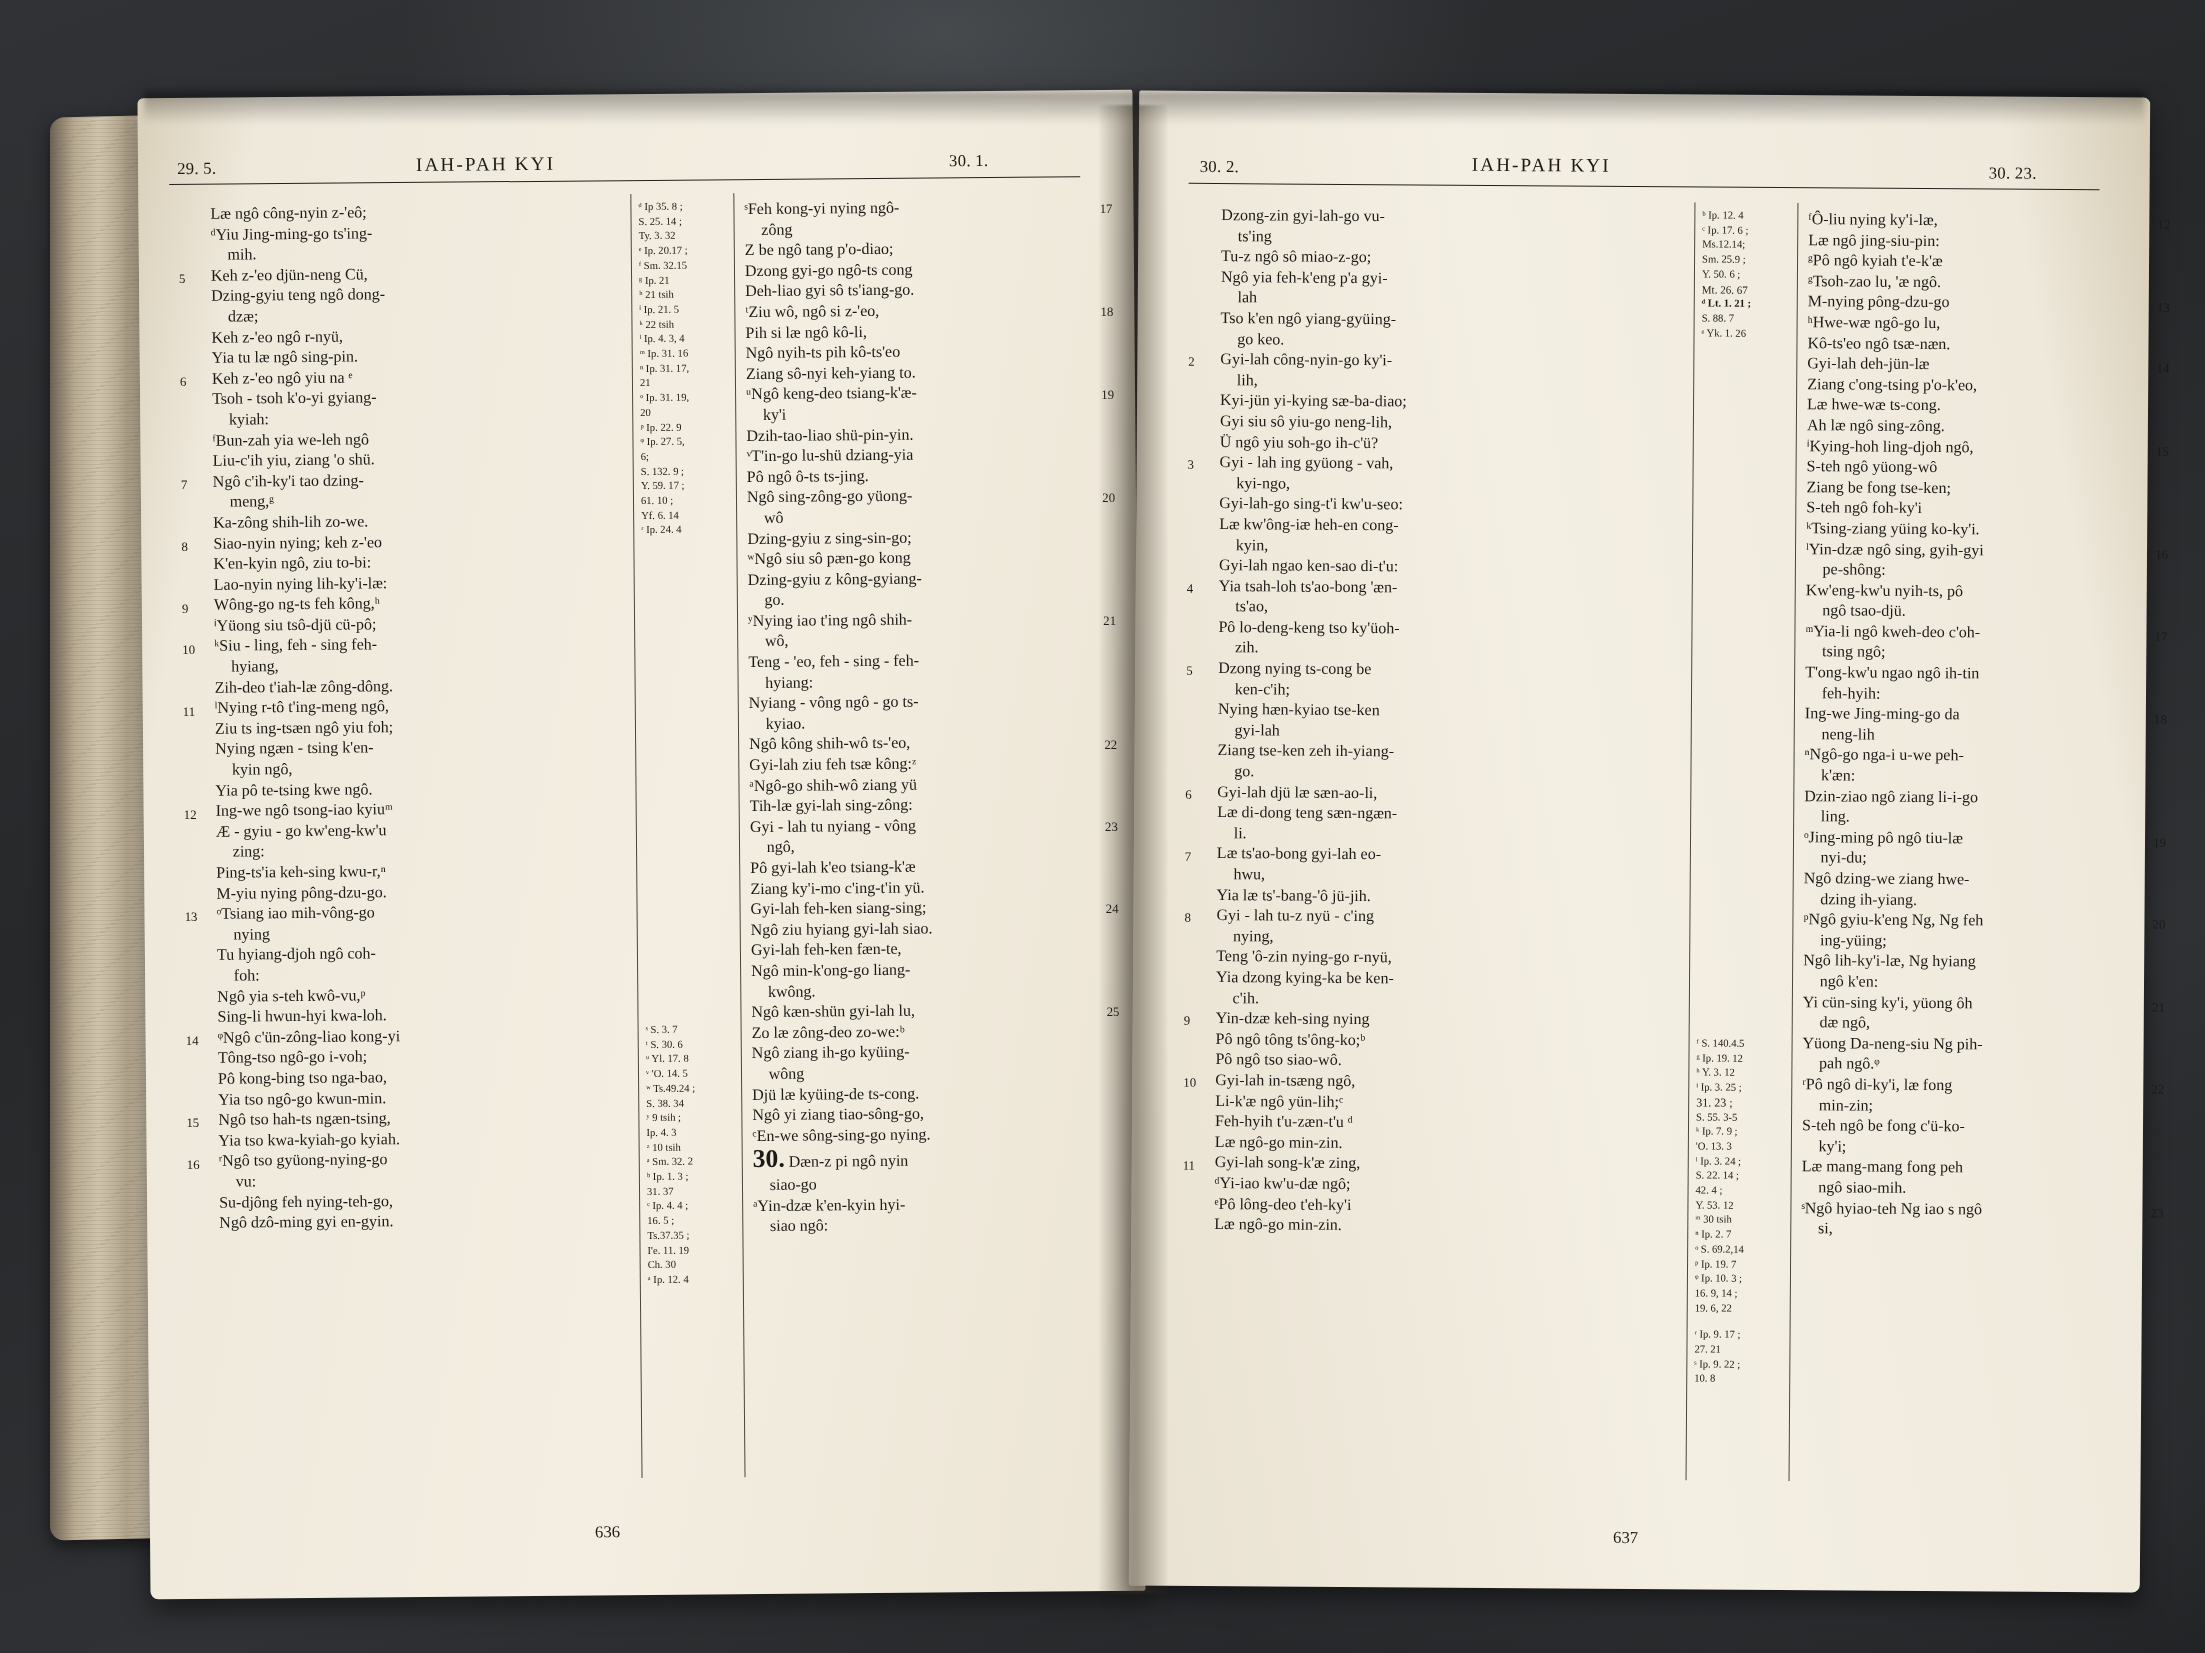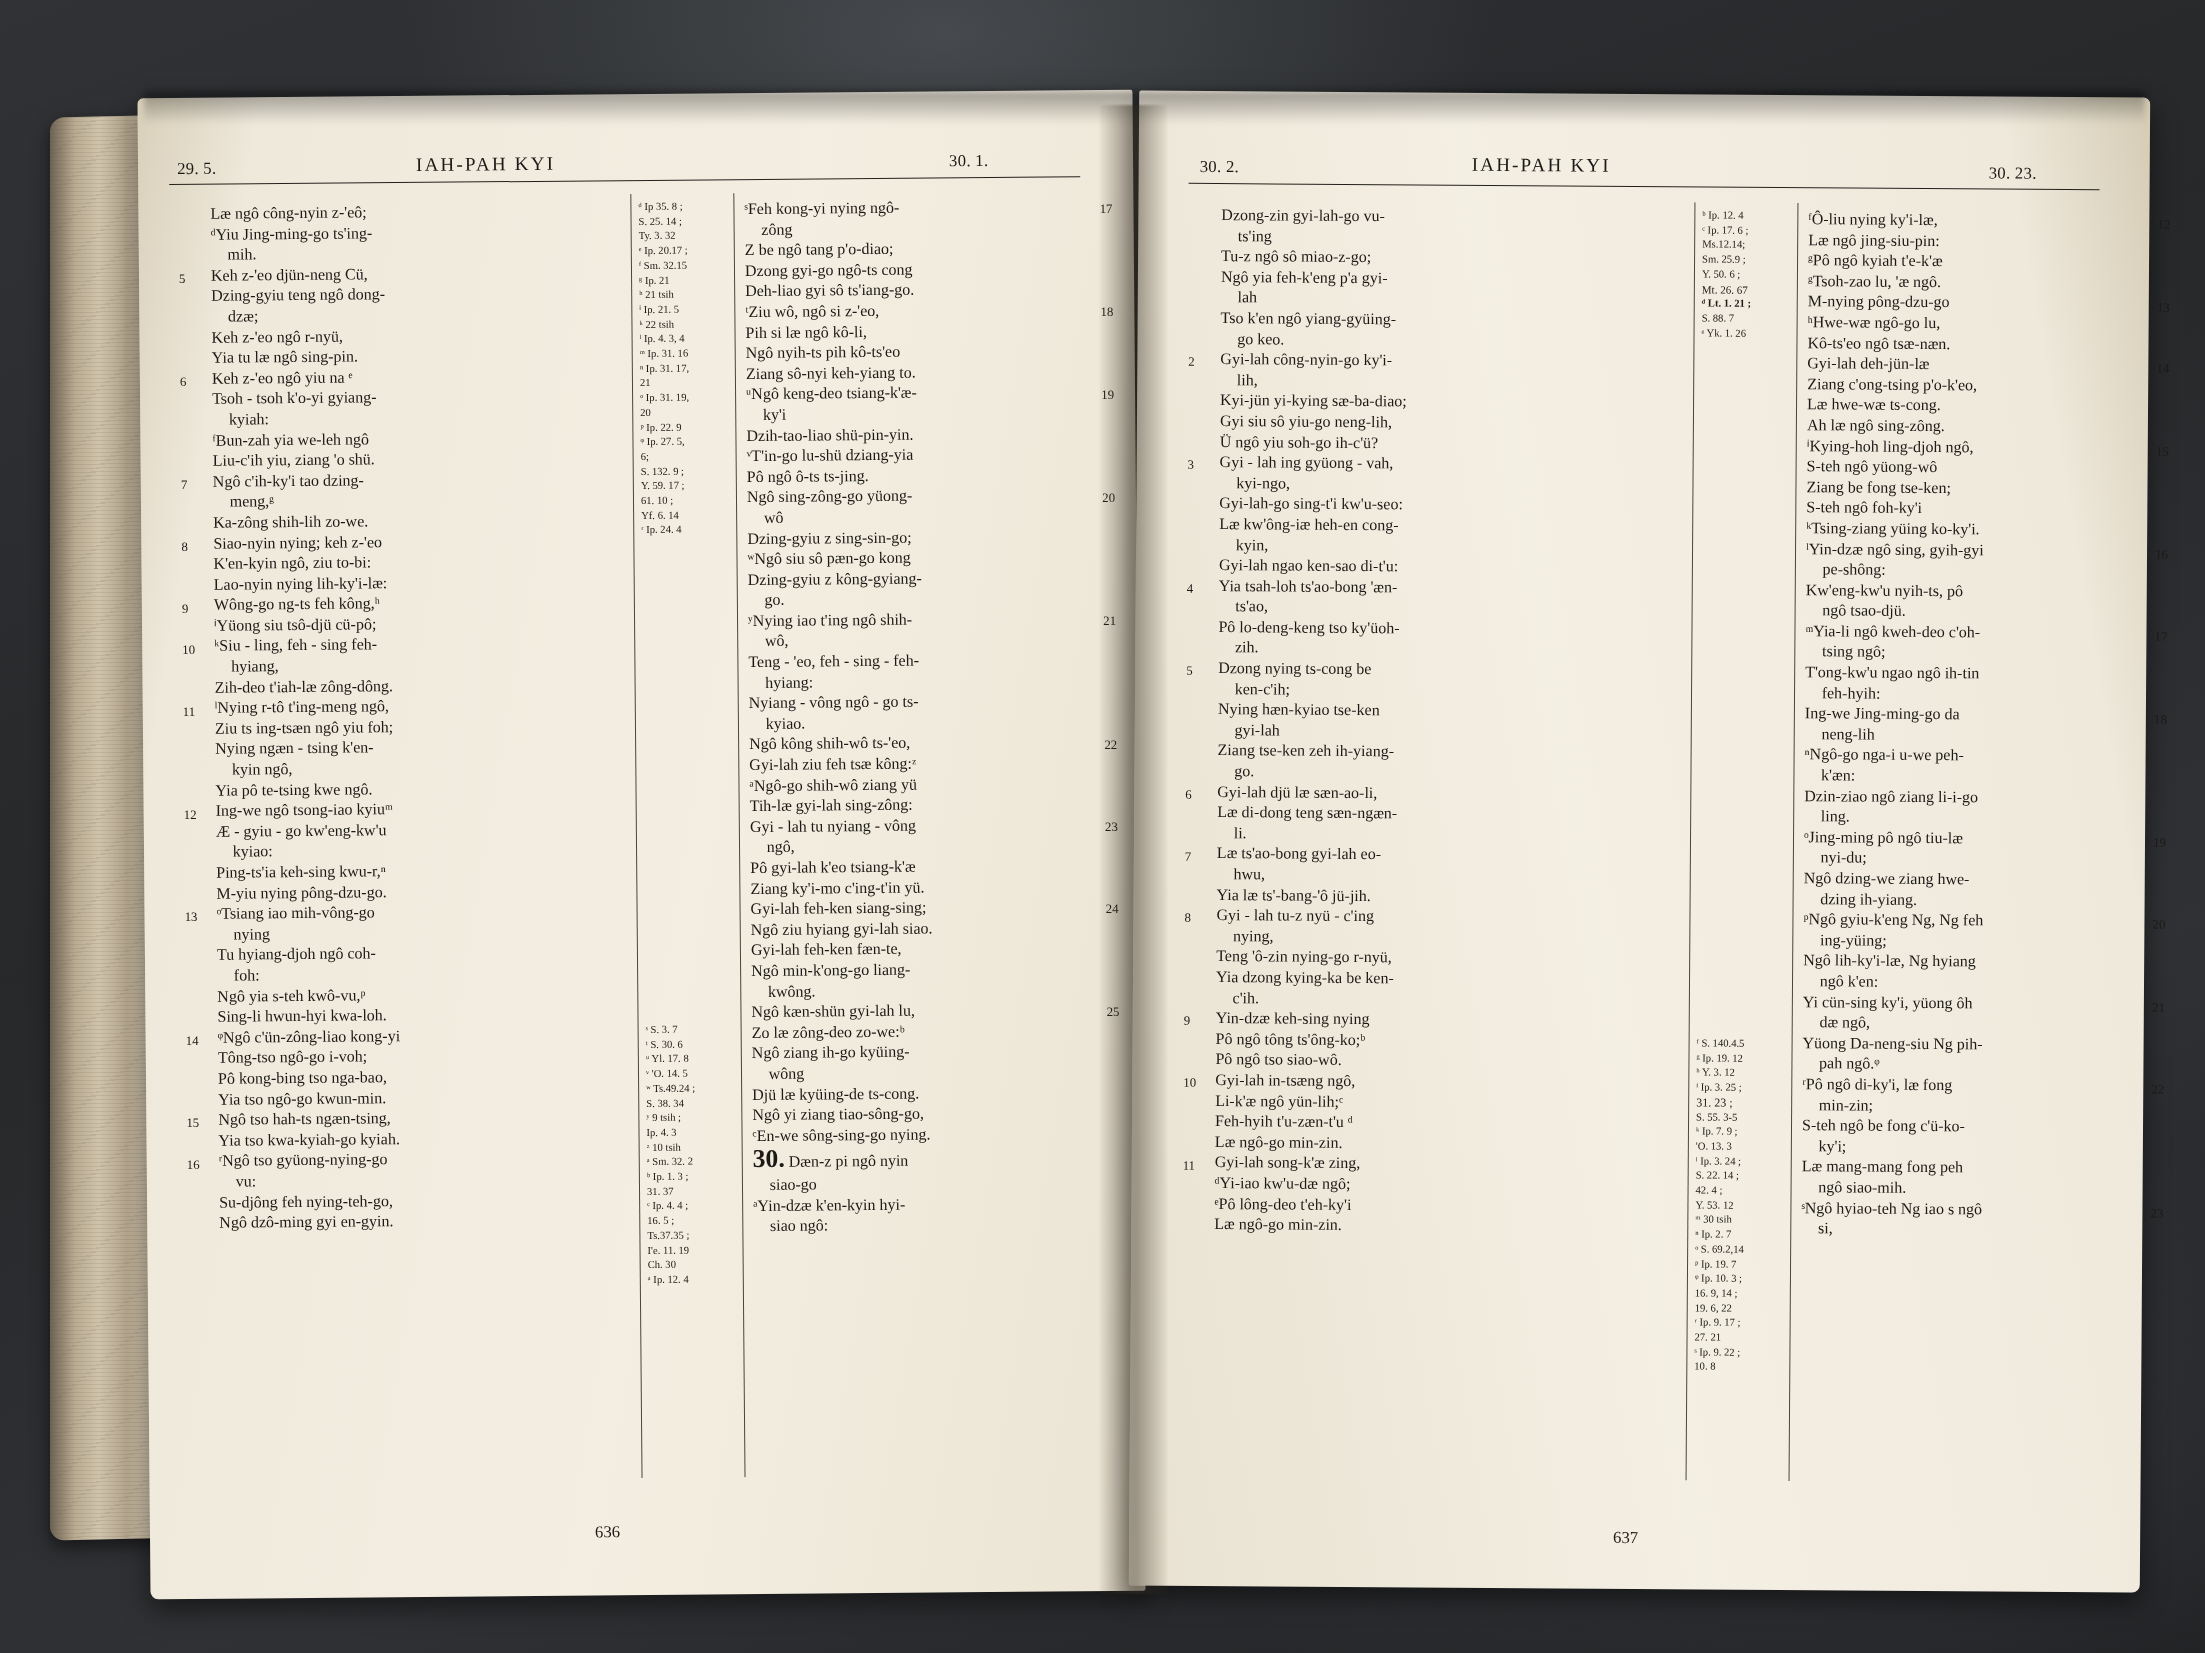--- a/index.html
+++ b/index.html
@@ -90,21 +90,21 @@
               <div class="ln"><span class="vn" style="left: -32px; top: 3.3px;">10</span><span>ᵏSiu - ling, feh - sing feh-</span></div>
               <div class="ln ind"><span>hyiang,</span></div>
               <div class="ln"><span>Zih-deo t'iah-læ zông-dông.</span></div>
               <div class="ln"><span class="vn" style="left: -32px; top: 3.3px;">11</span><span>ˡNying r-tô t'ing-meng ngô,</span></div>
               <div class="ln"><span>Ziu ts ing-tsæn ngô yiu foh;</span></div>
               <div class="ln"><span>Nying ngæn - tsing k'en-</span></div>
               <div class="ln ind"><span>kyin ngô,</span></div>
               <div class="ln"><span>Yia pô te-tsing kwe ngô.</span></div>
               <div class="ln"><span class="vn" style="left: -32px; top: 3.3px;">12</span><span>Ing-we ngô tsong-iao kyiuᵐ</span></div>
               <div class="ln"><span>Æ - gyiu - go  kw'eng-kw'u</span></div>
-              <div class="ln ind"><span>kyiao:</span></div>
+              <div class="ln ind"><span>zing:</span></div>
               <div class="ln"><span>Ping-ts'ia keh-sing kwu-r,ⁿ</span></div>
               <div class="ln"><span>M-yiu nying pông-dzu-go.</span></div>
               <div class="ln"><span class="vn" style="left: -32px; top: 3.3px;">13</span><span>ᵒTsiang  iao  mih-vông-go</span></div>
               <div class="ln ind"><span>nying</span></div>
               <div class="ln"><span>Tu hyiang-djoh ngô coh-</span></div>
               <div class="ln ind"><span>foh:</span></div>
               <div class="ln"><span>Ngô yia s-teh kwô-vu,ᵖ</span></div>
               <div class="ln"><span>Sing-li hwun-hyi kwa-loh.</span></div>
               <div class="ln"><span class="vn" style="left: -32px; top: 3.3px;">14</span><span>ᵠNgô c'ün-zông-liao kong-yi</span></div>
               <div class="ln"><span>Tông-tso ngô-go i-voh;</span></div>
@@ -307,21 +307,21 @@
               <div style="font-size: 10.6px; line-height: 14.7px; white-space: nowrap;">S. 22. 14 ;</div>
               <div style="font-size: 10.6px; line-height: 14.7px; white-space: nowrap;">42. 4 ;</div>
               <div style="font-size: 10.6px; line-height: 14.7px; white-space: nowrap;">Y. 53. 12</div>
               <div style="font-size: 10.6px; line-height: 14.7px; white-space: nowrap;">ᵐ 30 tsih</div>
               <div style="font-size: 10.6px; line-height: 14.7px; white-space: nowrap;">ⁿ Ip. 2. 7</div>
               <div style="font-size: 10.6px; line-height: 14.7px; white-space: nowrap;">ᵒ S. 69.2,14</div>
               <div style="font-size: 10.6px; line-height: 14.7px; white-space: nowrap;">ᵖ Ip. 19. 7</div>
               <div style="font-size: 10.6px; line-height: 14.7px; white-space: nowrap;">ᵠ Ip. 10. 3 ;</div>
               <div style="font-size: 10.6px; line-height: 14.7px; white-space: nowrap;">16. 9, 14 ;</div>
               <div style="font-size: 10.6px; line-height: 14.7px; white-space: nowrap;">19. 6, 22</div>
-              <div style="font-size: 10.6px; line-height: 14.7px; white-space: nowrap;">ʳ Ip. 9. 17 ;</div>
+              <div style="font-size: 10.6px; line-height: 14.7px; white-space: nowrap; margin-top: 12px;">ʳ Ip. 9. 17 ;</div>
               <div style="font-size: 10.6px; line-height: 14.7px; white-space: nowrap;">27. 21</div>
               <div style="font-size: 10.6px; line-height: 14.7px; white-space: nowrap;">ˢ Ip. 9. 22 ;</div>
               <div style="font-size: 10.6px; line-height: 14.7px; white-space: nowrap;">10. 8</div>
             </div>
           <div class="col" id="R2" style="left:670px;width:333px;">
               <div class="ln"><span class="vn" style="right: -29px; top: 3.3px;">12</span><span>ᶠÔ-liu nying ky'i-læ,</span></div>
               <div class="ln"><span>Læ ngô jing-siu-pin:</span></div>
               <div class="ln"><span>ᵍPô ngô kyiah t'e-k'æ</span></div>
               <div class="ln"><span>ᵍTsoh-zao lu, 'æ ngô.</span></div>
               <div class="ln"><span class="vn" style="right: -29px; top: 3.3px;">13</span><span>M-nying pông-dzu-go</span></div>

